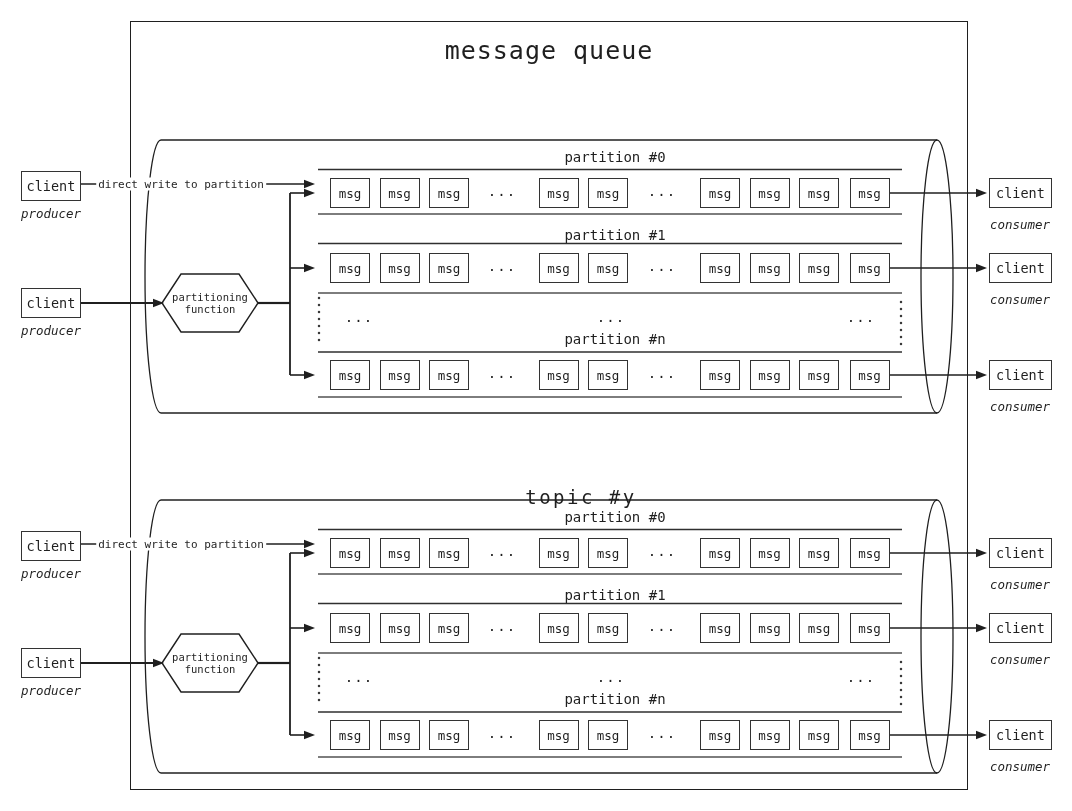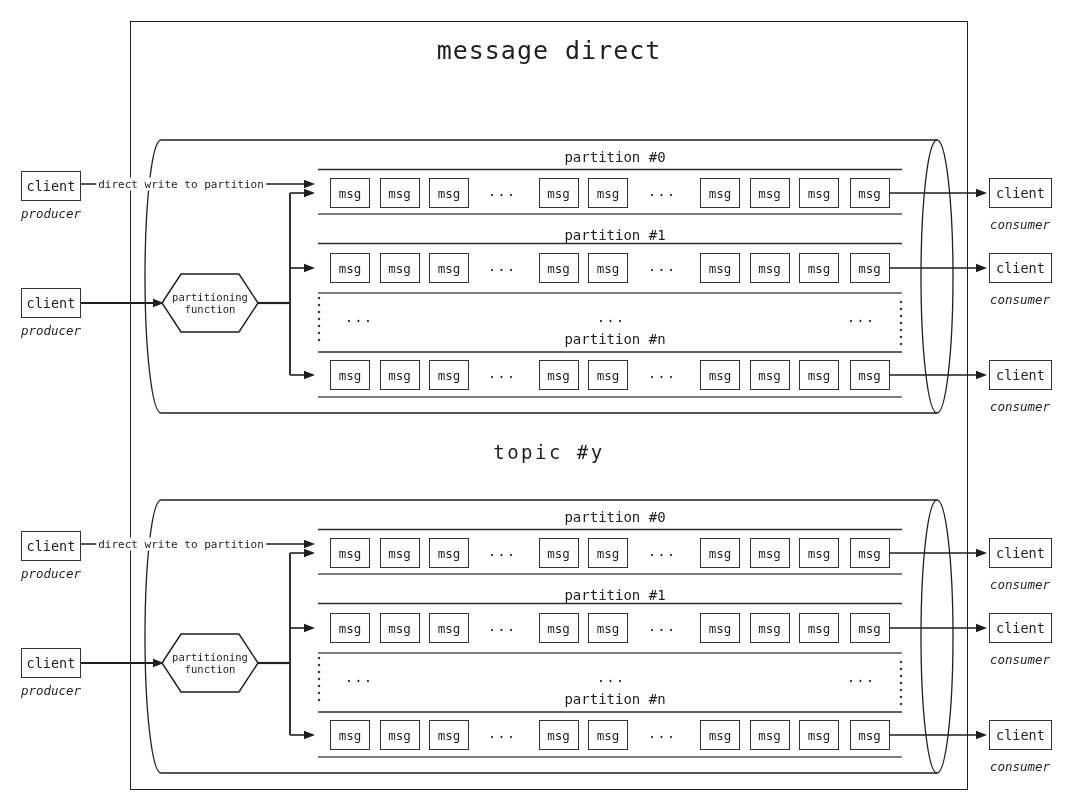--- a/index.html
+++ b/index.html
@@ -112,21 +112,21 @@
       <polygon points="164,663 153,658.7 153,667.3" fill="#1f1f1f"></polygon>
       <line x1="258" y1="663" x2="290" y2="663" stroke="#1f1f1f" stroke-width="2.2"></line>
       <line x1="290" y1="553" x2="290" y2="735" stroke="#1f1f1f" stroke-width="1.8"></line>
       <line x1="290" y1="553" x2="308" y2="553" stroke="#1f1f1f" stroke-width="1.6"></line>
       <polygon points="315,553 304,548.7 304,557.3" fill="#1f1f1f"></polygon>
       <line x1="290" y1="628" x2="308" y2="628" stroke="#1f1f1f" stroke-width="1.6"></line>
       <polygon points="315,628 304,623.7 304,632.3" fill="#1f1f1f"></polygon>
       <line x1="290" y1="735" x2="308" y2="735" stroke="#1f1f1f" stroke-width="1.6"></line>
       <polygon points="315,735 304,730.7 304,739.3" fill="#1f1f1f"></polygon>
     </svg>
-  <div id="main-title">message direct</div>
+  <div id="main-title">message queue</div>
   <div id="labels-layer">
       <div class="plabel" style="left: 615px; top: 157px;">partition #0</div>
       <div class="box msg" style="left: 330px; top: 178px;">msg</div>
       <div class="box msg" style="left: 379.5px; top: 178px;">msg</div>
       <div class="box msg" style="left: 429px; top: 178px;">msg</div>
       <div class="box msg" style="left: 538.5px; top: 178px;">msg</div>
       <div class="box msg" style="left: 588px; top: 178px;">msg</div>
       <div class="box msg" style="left: 700px; top: 178px;">msg</div>
       <div class="box msg" style="left: 749.5px; top: 178px;">msg</div>
       <div class="box msg" style="left: 799px; top: 178px;">msg</div>
@@ -168,21 +168,21 @@
       <div class="dots" style="left: 861px; top: 319px;">...</div>
       <div class="box client" style="left: 21px; top: 171px; width: 60px;">client</div>
       <div class="role" style="left: 51px; top: 206px;">producer</div>
       <div class="box client" style="left: 21px; top: 288px; width: 60px;">client</div>
       <div class="role" style="left: 51px; top: 323px;">producer</div>
       <div class="dw" style="left: 181px; top: 184px;">direct write to partition</div>
       <div class="hexlabel" style="left: 210px; top: 303px;">
         <div>partitioning</div>
         <div>function</div>
       </div>
-      <div class="topic-title" style="top: 440px;">topic #y</div>
+      <div class="topic-title" style="top: 485px; padding-left: 32px;">topic #y</div>
       <div class="plabel" style="left: 615px; top: 517px;">partition #0</div>
       <div class="box msg" style="left: 330px; top: 538px;">msg</div>
       <div class="box msg" style="left: 379.5px; top: 538px;">msg</div>
       <div class="box msg" style="left: 429px; top: 538px;">msg</div>
       <div class="box msg" style="left: 538.5px; top: 538px;">msg</div>
       <div class="box msg" style="left: 588px; top: 538px;">msg</div>
       <div class="box msg" style="left: 700px; top: 538px;">msg</div>
       <div class="box msg" style="left: 749.5px; top: 538px;">msg</div>
       <div class="box msg" style="left: 799px; top: 538px;">msg</div>
       <div class="box msg" style="left: 849.5px; top: 538px;">msg</div>

